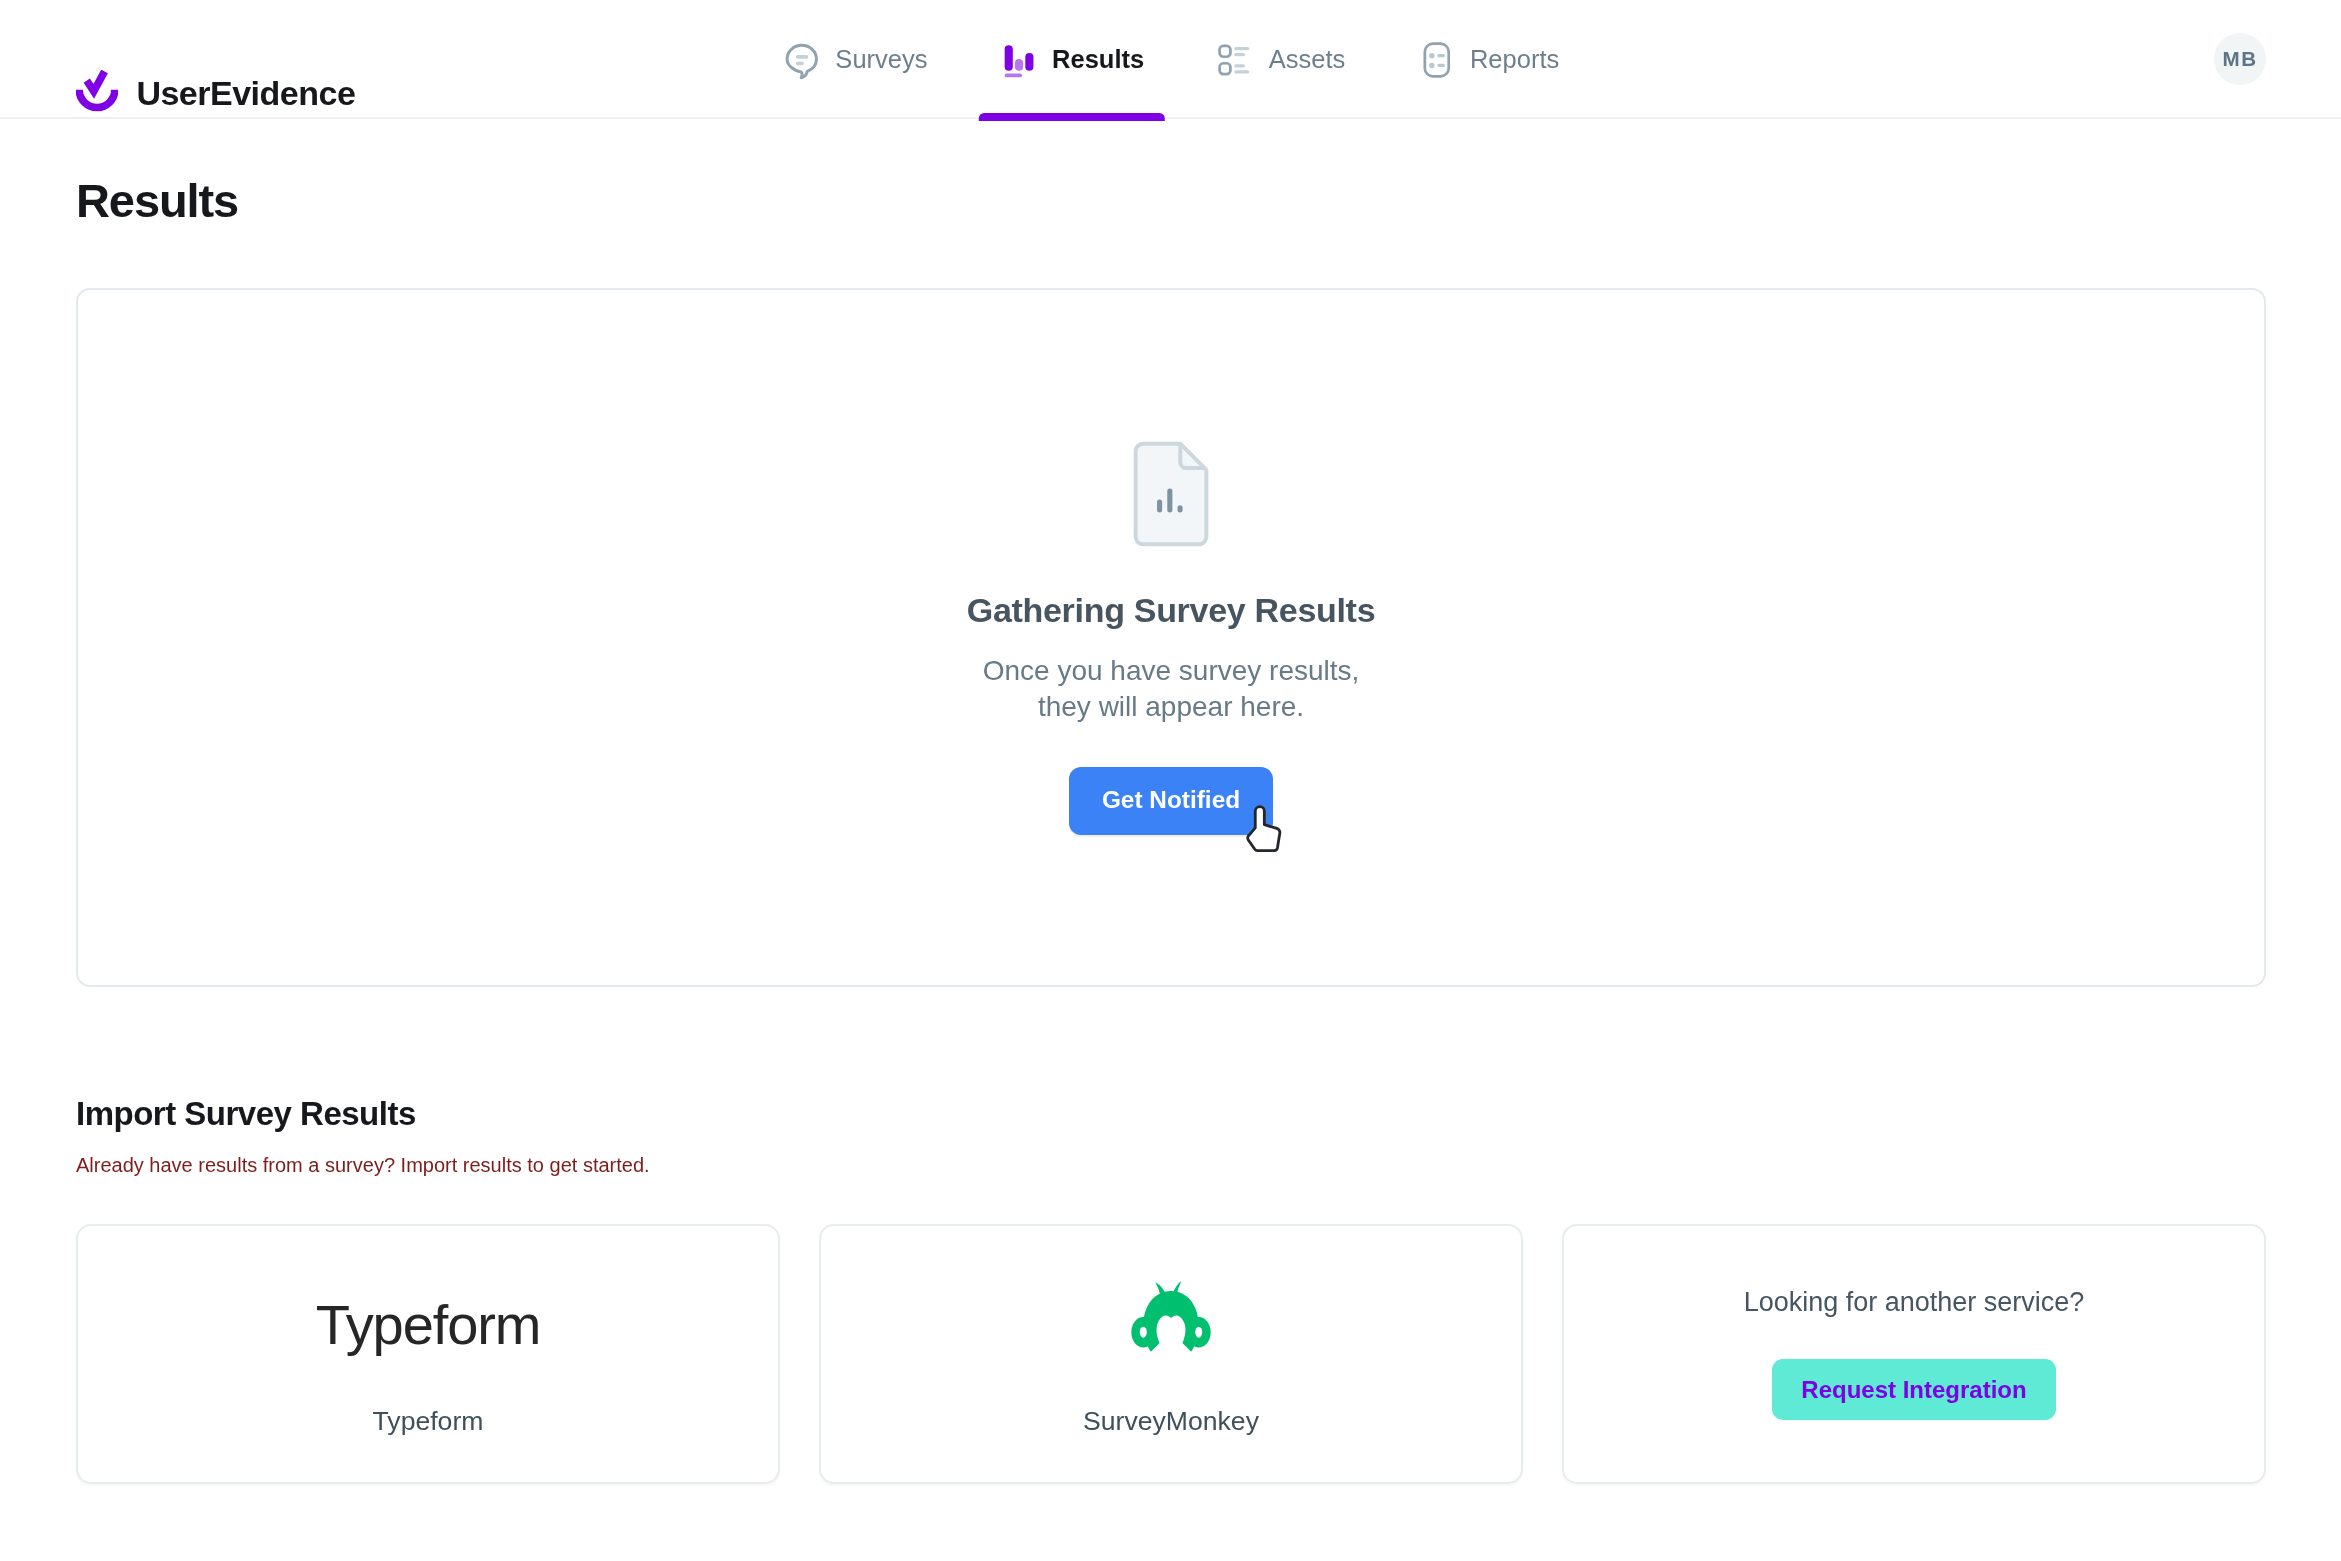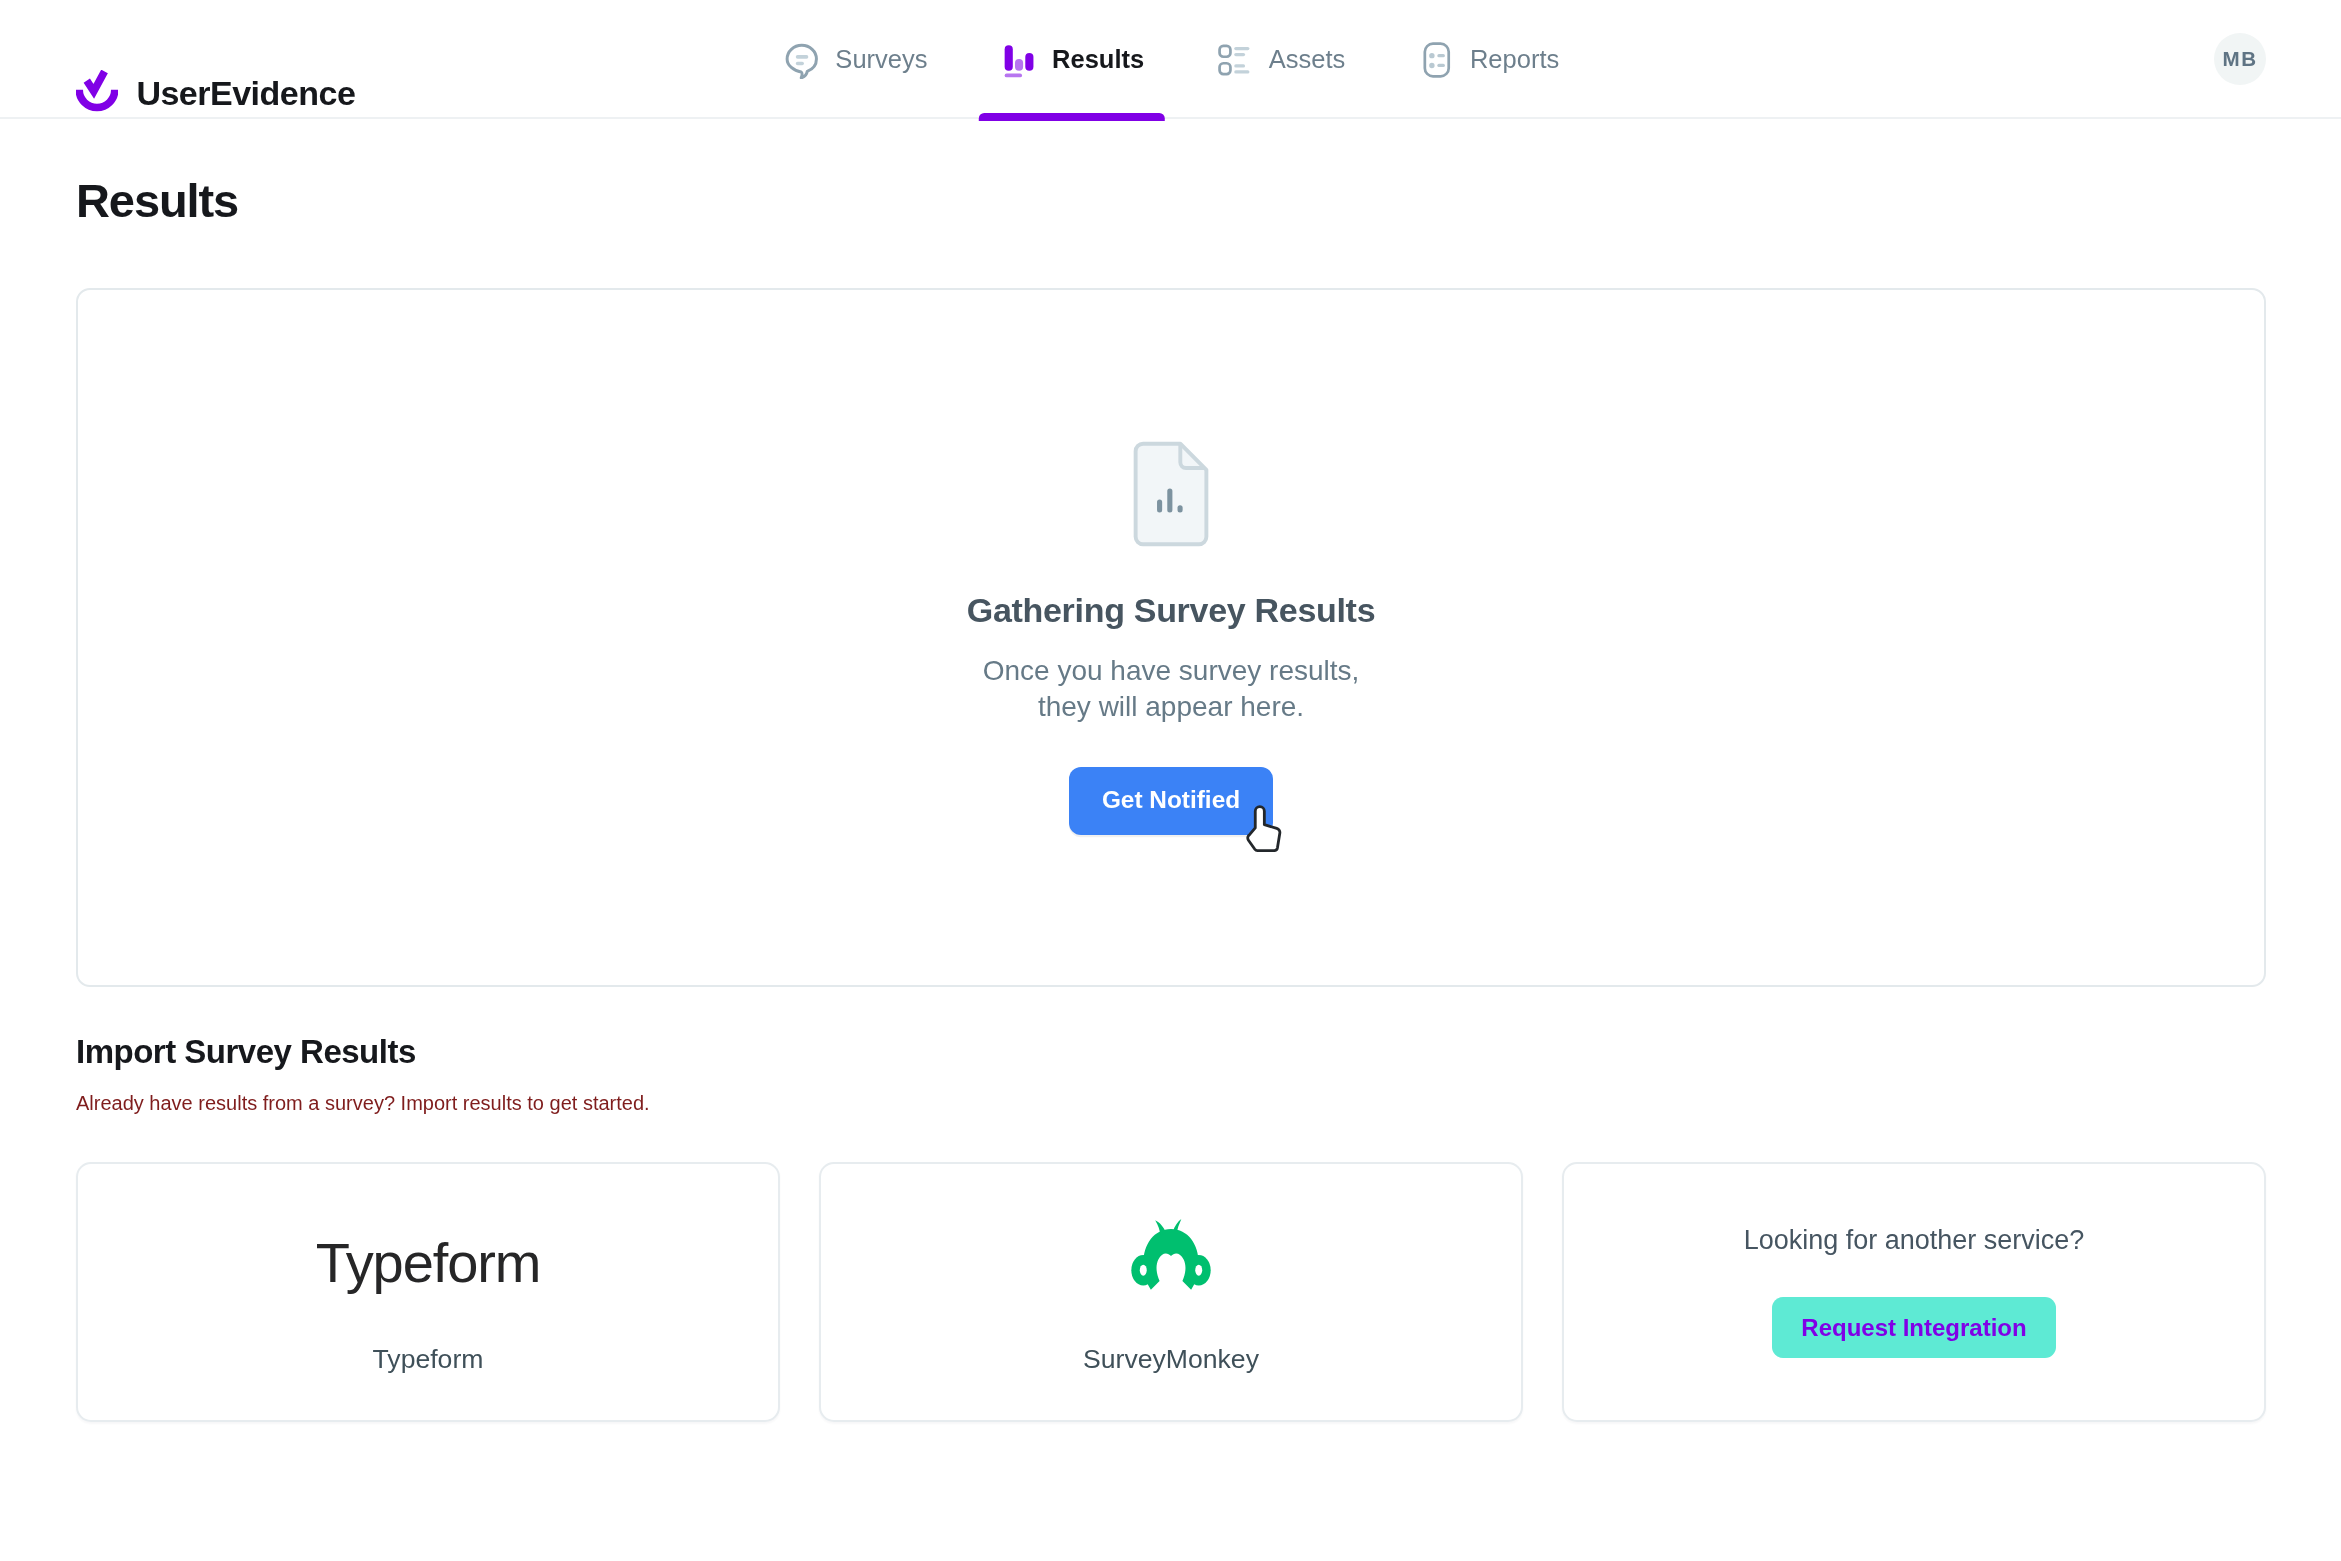--- a/index.html
+++ b/index.html
@@ -146,21 +146,21 @@
   .cursor {
     position: absolute;
     right: -12px;
     bottom: -19.5px;
     width: 40px; height: 52px;
     pointer-events: none;
   }
 
   
   .import-head {
-    margin-top: 46px;
+    margin-top: 108px;
     font-size: 33px;
     font-weight: bold;
     color: #16181c;
     letter-spacing: -0.5px;
   }
   .import-sub {
     margin-top: 20.6px;
     font-size: 20px;
     color: #7f1d1d;
   }

